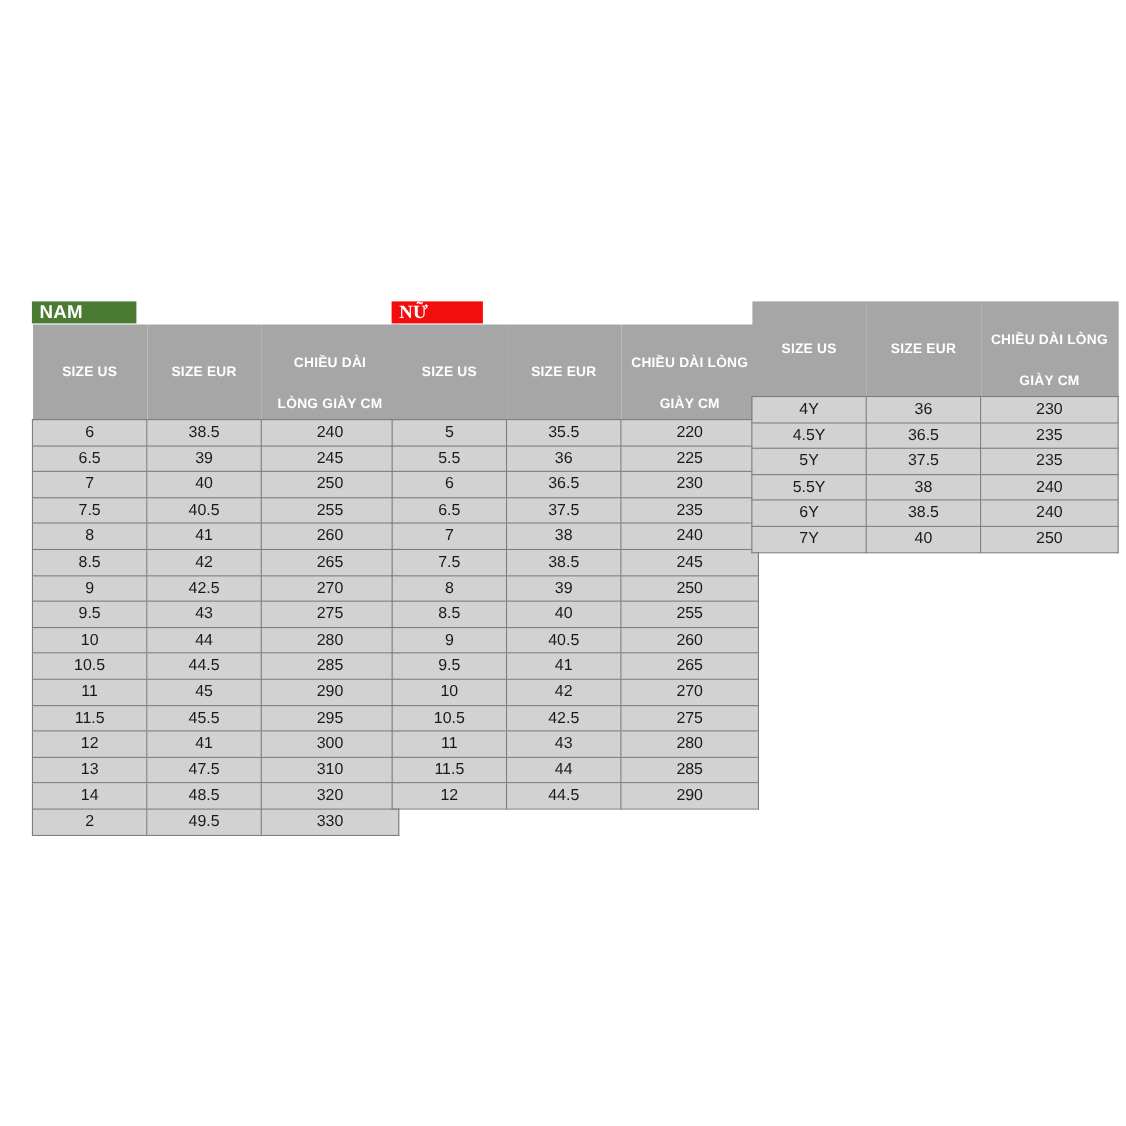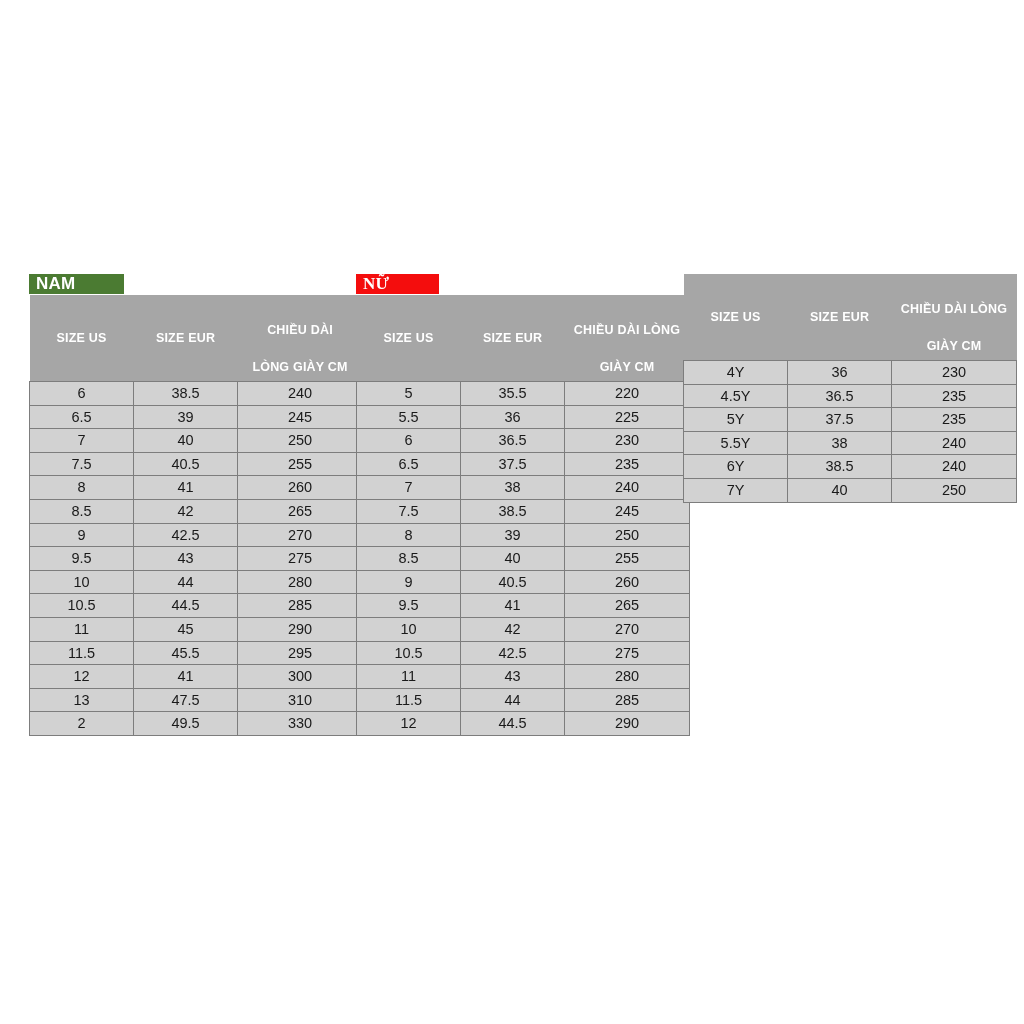--- a/index.html
+++ b/index.html
@@ -171,20 +171,25 @@
             <td>12</td>
             <td>41</td>
             <td>300</td>
           </tr>
         <tr>
             <td>13</td>
             <td>47.5</td>
             <td>310</td>
           </tr>
         <tr>
+            <td>14</td>
+            <td>48.5</td>
+            <td>320</td>
+          </tr>
+        <tr>
             <td>2</td>
             <td>49.5</td>
             <td>330</td>
           </tr>
       </tbody>
     </table>
   </div>
 
   <div class="size-table-block" style="left:356px; top:274px;">
     <div style="height:21px;">

